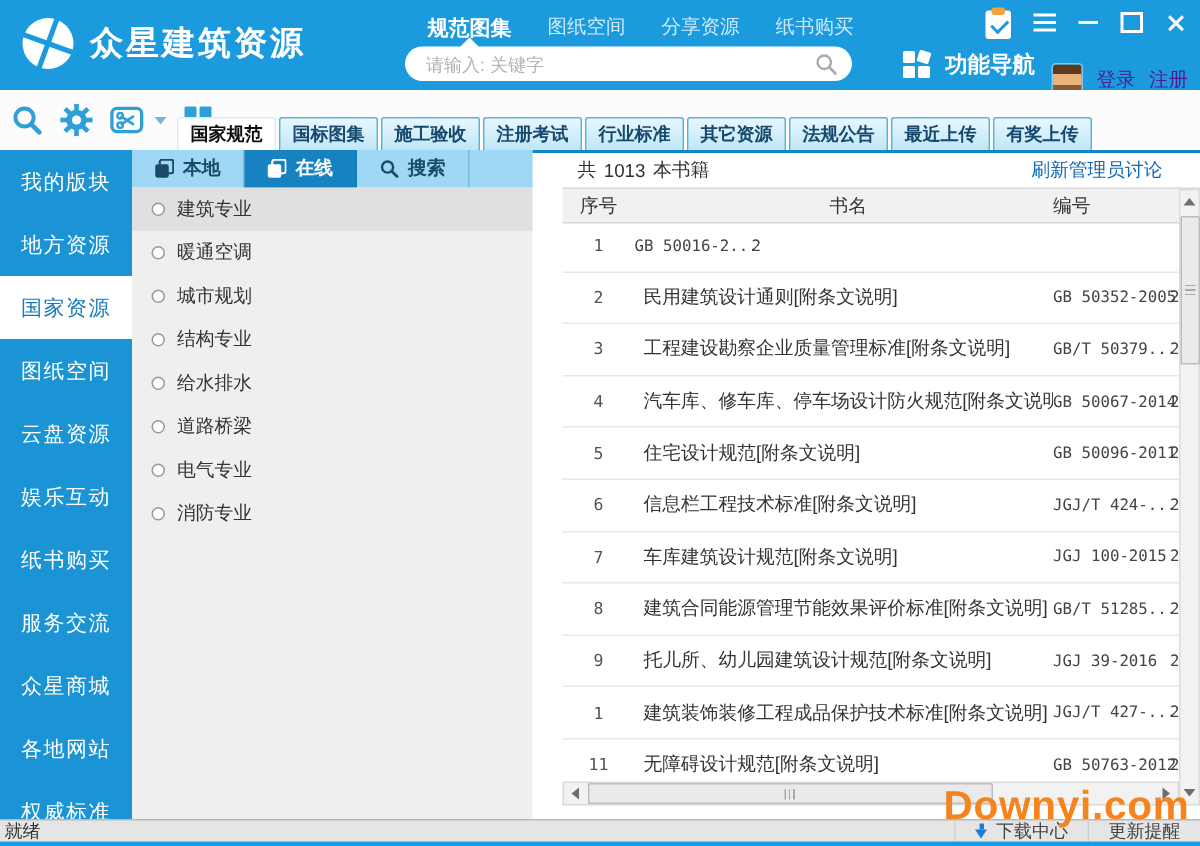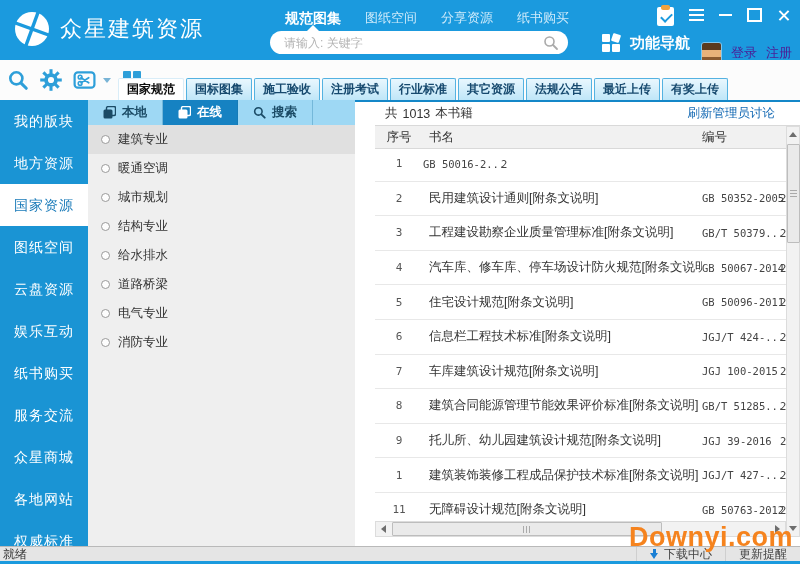--- a/index.html
+++ b/index.html
@@ -2,21 +2,21 @@
 <html><head>
 <meta charset="utf-8">
 <style>
   html,body{margin:0;padding:0;}
   body{width:800px;height:564px;overflow:hidden;font-family:"Liberation Sans",sans-serif;background:#fff;}
   .app{position:relative;width:800px;height:564px;overflow:hidden;background:#fff;}
 
   
   .titlebar{position:absolute;top:0;left:0;width:800px;height:60px;background:#1b9ade;}
   .logo{position:absolute;left:14px;top:11px;display:flex;align-items:center;gap:10px;}
-  .logo-text{color:#fff;font-size:22px;font-weight:normal;letter-spacing:2px;}
+  .logo-text{color:#fff;font-size:22px;font-weight:bold;letter-spacing:2px;}
   .topnav{position:absolute;left:285px;top:9px;display:flex;gap:24px;}
   .topnav-item{color:#cdeafa;font-size:13px;cursor:pointer;position:relative;line-height:18px;}
   .topnav-item.active{color:#fff;font-weight:bold;font-size:14px;}
   .topnav-item.active::after{content:"";position:absolute;left:50%;margin-left:-8px;top:16px;
     border-left:8px solid transparent;border-right:8px solid transparent;border-bottom:8px solid #fff;}
   .searchbar{position:absolute;left:270px;top:31px;width:298px;height:23px;background:#fff;border-radius:12px;display:flex;align-items:center;z-index:2;}
   .searchbar input{border:none;outline:none;flex:1;font-size:12px;padding:0 8px 0 14px;background:transparent;color:#333;border-radius:12px;font-family:"Liberation Sans",sans-serif;}
   .searchbar input::placeholder{color:#b3b3b3;}
   .search-glyph{margin-right:9px;display:flex;}
   .funcnav{position:absolute;left:601px;top:33px;display:flex;align-items:center;gap:9px;color:#fff;font-weight:bold;font-size:15px;cursor:pointer;}
@@ -66,21 +66,21 @@
 
   
   .blue-line{position:absolute;left:355px;top:100px;width:445px;height:2px;background:#1487c8;}
   .content{position:absolute;left:375px;top:102px;width:425px;height:444px;background:#fff;}
   .chead{height:23px;display:flex;align-items:center;padding:0 25px 0 10px;}
   .csummary{font-size:12.5px;color:#333;display:flex;gap:5px;align-items:center;}
   .clinks{margin-left:auto;display:flex;text-align:right;}
   .clink{color:#1268b3;font-size:12.5px;cursor:pointer;}
   .thead{height:22px;display:flex;align-items:center;background:#f1f1f1;border-top:1px solid #d9d9d9;border-bottom:1px solid #d9d9d9;font-size:12.5px;color:#333;}
   .col-no{width:48px;text-align:center;flex:none;}
-  .col-name{flex:1;padding-left:6px;}
+  .col-name{flex:1;padding-left:6px;text-align:center;}
   .col-code{width:78px;flex:none;}
   .col-extra{width:20px;flex:none;overflow:hidden;}
   .rows{position:absolute;top:45px;left:0;right:0;}
   .row{height:33.6px;display:flex;align-items:center;border-bottom:1px solid #e8e8e8;cursor:pointer;}
   .cell-no{width:48px;text-align:center;font-family:"DejaVu Sans Mono",monospace;font-size:11px;color:#555;flex:none;}
   .cell-name{flex:1;padding-left:6px;font-size:12.5px;color:#333;white-space:nowrap;overflow:hidden;}
   .cell-code{width:78px;flex:none;font-family:"DejaVu Sans Mono",monospace;font-size:10.5px;color:#444;white-space:nowrap;}
   .cell-extra{width:20px;flex:none;font-family:"DejaVu Sans Mono",monospace;font-size:10.5px;color:#444;overflow:hidden;}
 
   

